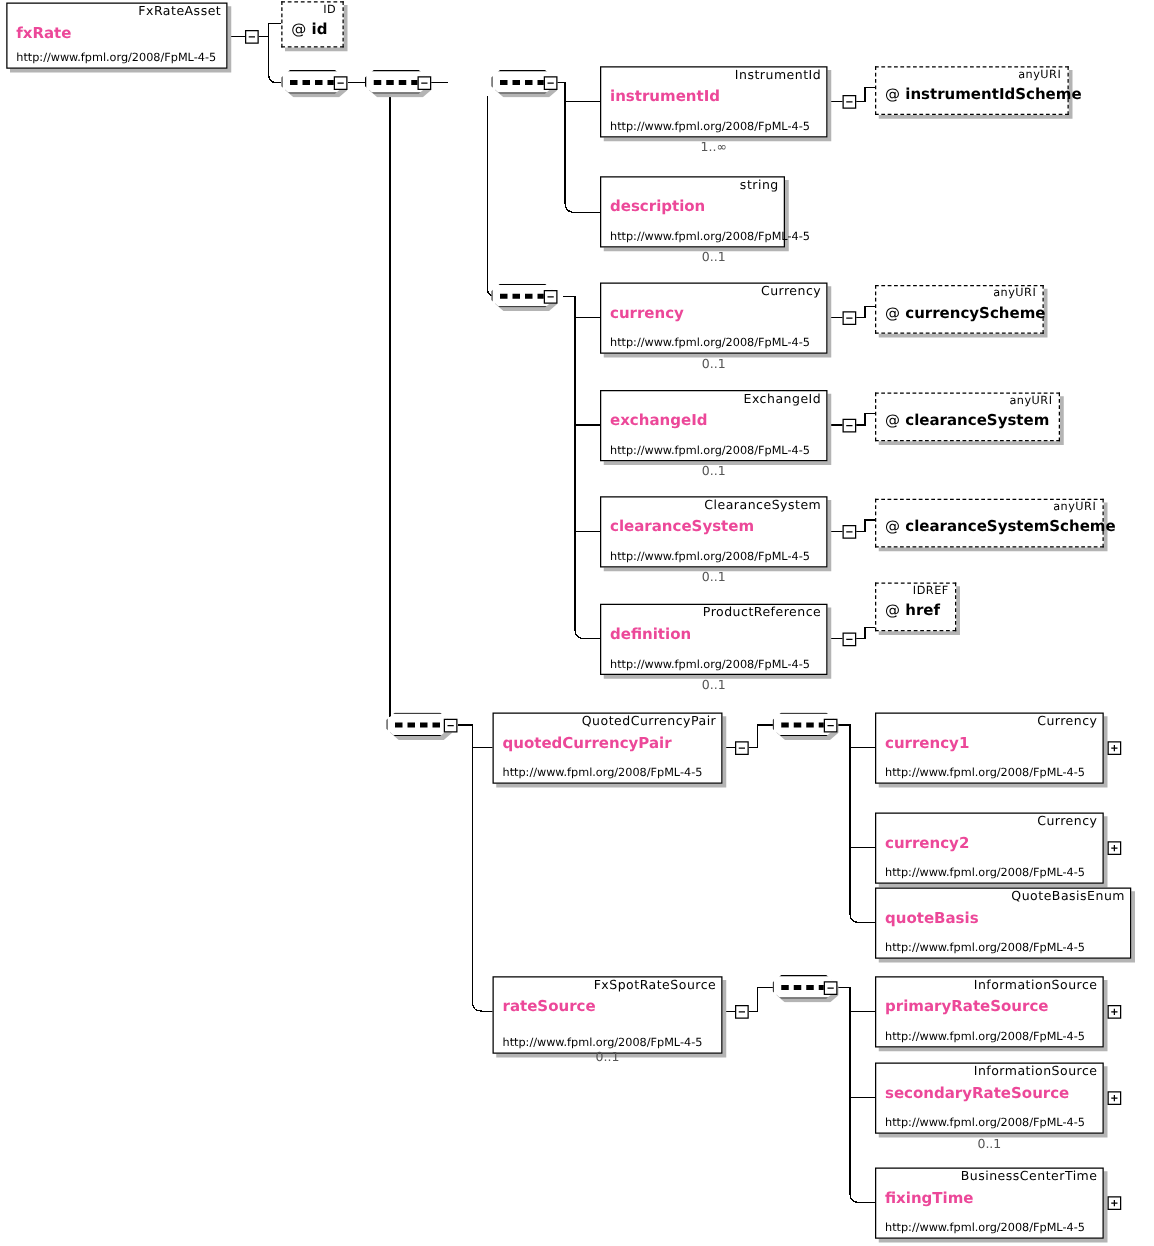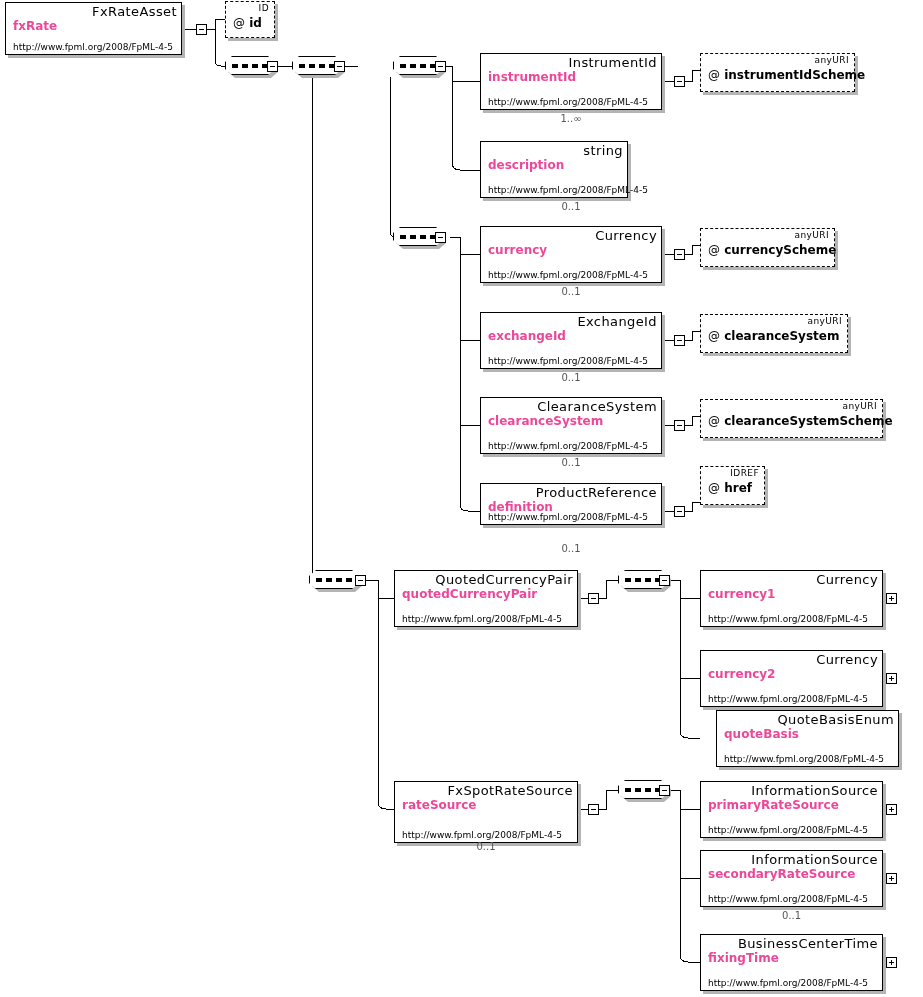--- a/index.html
+++ b/index.html
@@ -7,21 +7,21 @@
        font-family:"DejaVu Sans","Liberation Sans",sans-serif;
        -webkit-font-smoothing:none;}
   #canvas{position:absolute;left:0;top:0;width:923px;height:997px;overflow:hidden;}
 
   
   svg#wires{position:absolute;left:0;top:0;width:923px;height:997px;}
 
   
   .ebox{position:absolute;box-sizing:border-box;background:#ffffff;
         border:1px solid #000000;box-shadow:3px 3px 0 0 #b4b4b4;}
-  .ebox .type{position:absolute;right:4px;top:1px;font-size:13px;color:#000;
+  .ebox .type{position:absolute;right:4px;top:1px;font-size:10px;color:#000;
         letter-spacing:.4px;white-space:nowrap;}
   .ebox .nm{position:absolute;left:7px;top:16px;font-size:12px;font-weight:bold;
         color:#ec4899;white-space:nowrap;}
   .ebox .ns{position:absolute;left:7px;bottom:2px;font-size:9px;color:#000;
         white-space:nowrap;text-align:center;}
 
   
   .abox{position:absolute;box-sizing:border-box;background:#ffffff;
         border:1px dashed #000000;box-shadow:3px 3px 0 0 #b4b4b4;}
   .abox .type{position:absolute;right:5px;top:1px;font-size:9px;color:#000;
@@ -264,21 +264,21 @@
     <span class="nm">clearanceSystem</span>
     <span class="ns">http://www.fpml.org/2008/FpML-4-5</span>
   </div>
   <div class="card" style="left:480px;top:457px;width:182px;">0..1</div>
   <div class="tgl" style="left:674px;top:420px;"></div>
   <div class="abox" style="left:700px;top:399px;width:183px;height:39px;">
     <span class="type">anyURI</span>
     <span class="nm"><span class="at">@</span> <span>clearanceSystemScheme</span></span>
   </div>
 
-  <div class="ebox" style="left:480px;top:483px;width:182px;height:42px;">
+  <div class="ebox" style="left:480px;top:483px;width:182px;height:57px;">
     <span class="type">ProductReference</span>
     <span class="nm">definition</span>
     <span class="ns">http://www.fpml.org/2008/FpML-4-5</span>
   </div>
   <div class="card" style="left:480px;top:543px;width:182px;">0..1</div>
   <div class="tgl" style="left:674px;top:506px;"></div>
   <div class="abox" style="left:700px;top:466px;width:65px;height:39px;text-align:right;">
     <span class="type">IDREF</span>
     <span class="nm"><span class="at">@</span> <span>href</span></span>
   </div>
@@ -297,21 +297,21 @@
   </div>
   <div class="tgl plus" style="left:886px;top:593px;"></div>
 
   <div class="ebox" style="left:700px;top:650px;width:183px;height:57px;">
     <span class="type">Currency</span>
     <span class="nm">currency2</span>
     <span class="ns">http://www.fpml.org/2008/FpML-4-5</span>
   </div>
   <div class="tgl plus" style="left:886px;top:673px;"></div>
 
-  <div class="ebox" style="left:700px;top:710px;width:183px;height:57px;margin-left:16px;">
+  <div class="ebox" style="left:700px;top:710px;width:205px;height:57px;">
     <span class="type">QuoteBasisEnum</span>
     <span class="nm">quoteBasis</span>
     <span class="ns">http://www.fpml.org/2008/FpML-4-5</span>
   </div>
 
   <div class="ebox" style="left:394px;top:781px;width:184px;height:62px;">
     <span class="type">FxSpotRateSource</span>
     <span class="nm">rateSource</span>
     <span class="ns">http://www.fpml.org/2008/FpML-4-5</span>
   </div>

